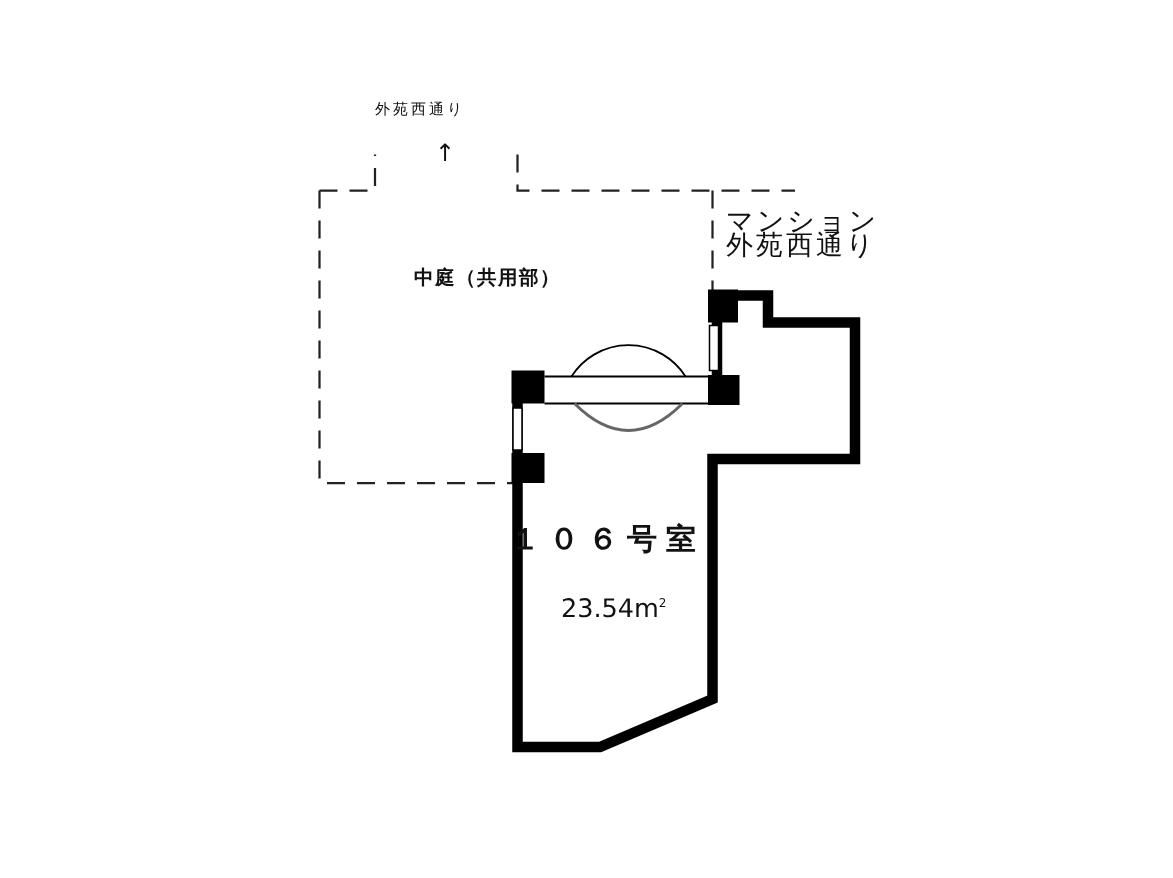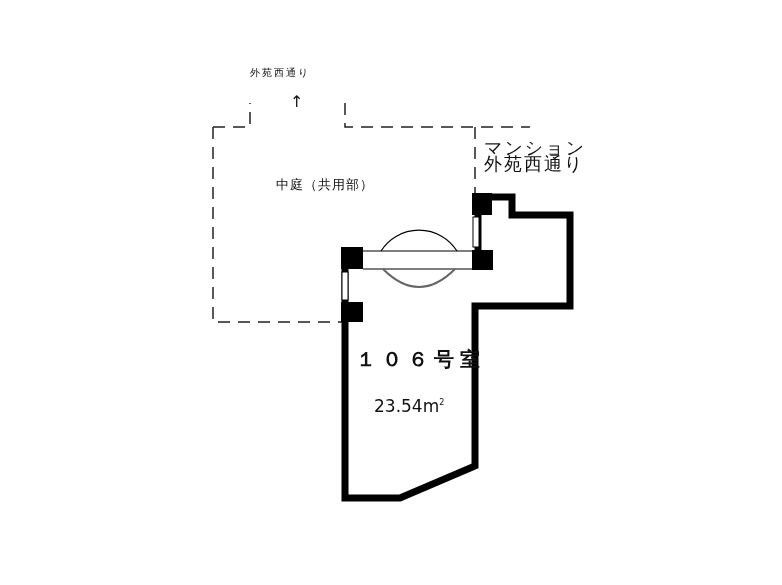--- a/index.html
+++ b/index.html
@@ -1,22 +1,22 @@
 <!DOCTYPE html>
 <html><head>
   <meta charset="utf-8">
   <style>
     html, body { margin: 0; padding: 0; background: #ffffff; }
     body { width: 782px; height: 585px; position: relative; overflow: hidden; font-family: "DejaVu Sans", sans-serif; }
     .label { position: absolute; color: #111; white-space: nowrap; }
     .street { left: 250px; top: 66px; font-size: 10px; letter-spacing: 2px; }
     .arrow { left: 290px; top: 92px; font-size: 16px; }
     .entrance { left: 484px; top: 140px; font-size: 18px; line-height: 16px; letter-spacing: 2px; }
-    .courtyard { left: 276px; top: 176px; font-size: 13px; letter-spacing: 1px; }
-    .room { left: 356px; top: 346px; font-family: "DejaVu Serif", serif; font-size: 20px; font-weight: bold; letter-spacing: 6px; }
+    .courtyard { left: 276px; top: 176px; font-size: 13px; letter-spacing: 1px; font-weight: bold; }
+    .room { left: 340px; top: 346px; font-family: "DejaVu Serif", serif; font-size: 20px; font-weight: bold; letter-spacing: 6px; }
     .area { left: 374px; top: 396px; font-size: 17px; }
     .area sup { font-size: 8px; }
     svg { position: absolute; left: 0; top: 0; }
   </style>
 </head>
 <body>
 
 <svg width="782" height="585">
 
   <g stroke="#222" stroke-width="1.5" fill="none" stroke-dasharray="12,8">

